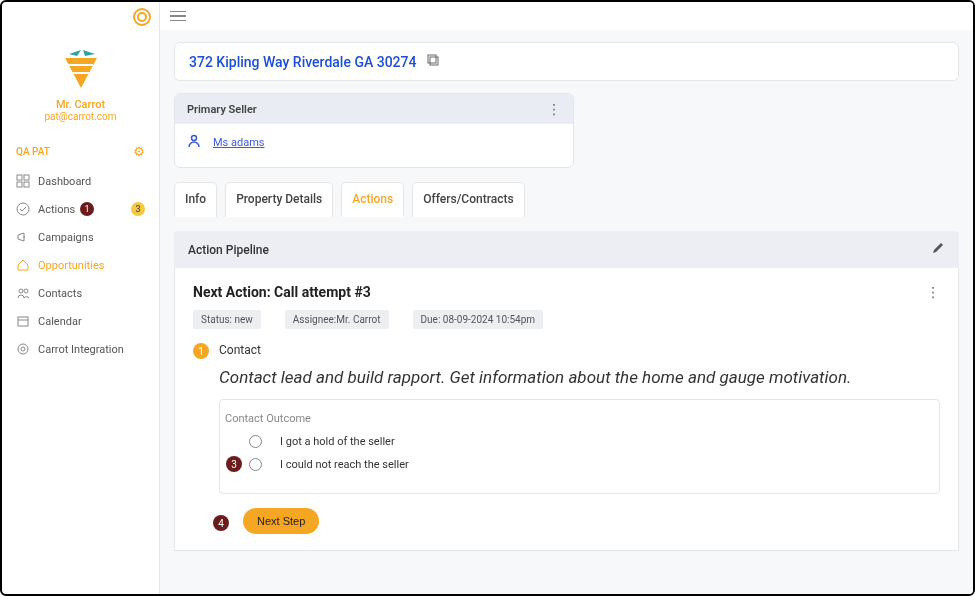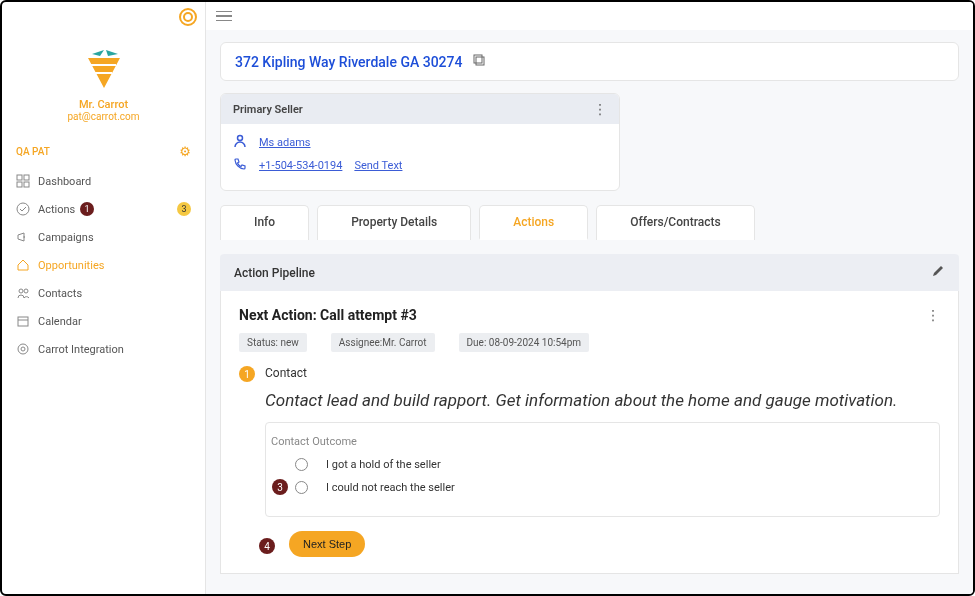--- a/index.html
+++ b/index.html
@@ -10,21 +10,21 @@
       height: 596px;
       overflow: hidden;
       border: 2px solid #000;
       border-radius: 6px;
       position: relative;
     }
     .app { display: flex; height: 100%; }
 
     
     .sidebar {
-      width: 204px;
+      width: 158px;
       border-right: 1px solid #e5e5e5;
       display: flex;
       flex-direction: column;
       padding: 8px 0;
       position: relative;
     }
     .user-icon-top {
       position: absolute;
       top: 6px;
       right: 8px;
@@ -171,21 +171,21 @@
     
     .tabs {
       display: flex;
       gap: 8px;
       margin-bottom: 0;
     }
     .tab {
       background: #fff;
       border: 1px solid #e5e5e5;
       border-bottom: none;
-      padding: 9px 33px;
+      padding: 9px 10px;
       font-size: 12px;
       color: #444;
       border-radius: 5px 5px 0 0;
       cursor: pointer;
       font-weight: 500;
     }
     .tab.active { color: #f5a623; border-bottom: 2px solid #fff; position: relative; z-index: 2; }
 
     
     .pipeline-header {
@@ -402,29 +402,20 @@
         <div class="seller-body">
           <div class="seller-row">
             <span class="seller-icon">
               <svg width="14" height="14" viewBox="0 0 14 14">
                   <circle cx="7" cy="4" r="2.5" fill="none" stroke="currentColor" stroke-width="1.5"></circle>
                   <path d="M2 13 A5 5 0 0 1 12 13" fill="none" stroke="currentColor" stroke-width="1.5"></path>
                 </svg>
             </span>
             <span class="seller-link">Ms adams</span>
           </div>
-          <div class="seller-row">
-            <span class="seller-icon">
-              <svg width="14" height="14" viewBox="0 0 14 14">
-                  <path d="M3 2 L5 2 L6 5 L4.5 6 A7 7 0 0 0 8 9.5 L9 8 L12 9 L12 11 A1 1 0 0 1 11 12 A10 10 0 0 1 2 3 A1 1 0 0 1 3 2" fill="none" stroke="currentColor" stroke-width="1.2"></path>
-                </svg>
-            </span>
-            <span class="seller-link">+1-504-534-0194</span>
-            <span class="seller-link">Send Text</span>
-          </div>
         </div>
       </div>
 
       <div class="tabs">
         <div class="tab">Info</div>
         <div class="tab">Property Details</div>
         <div class="tab active">Actions</div>
         <div class="tab">Offers/Contracts</div>
       </div>
 

